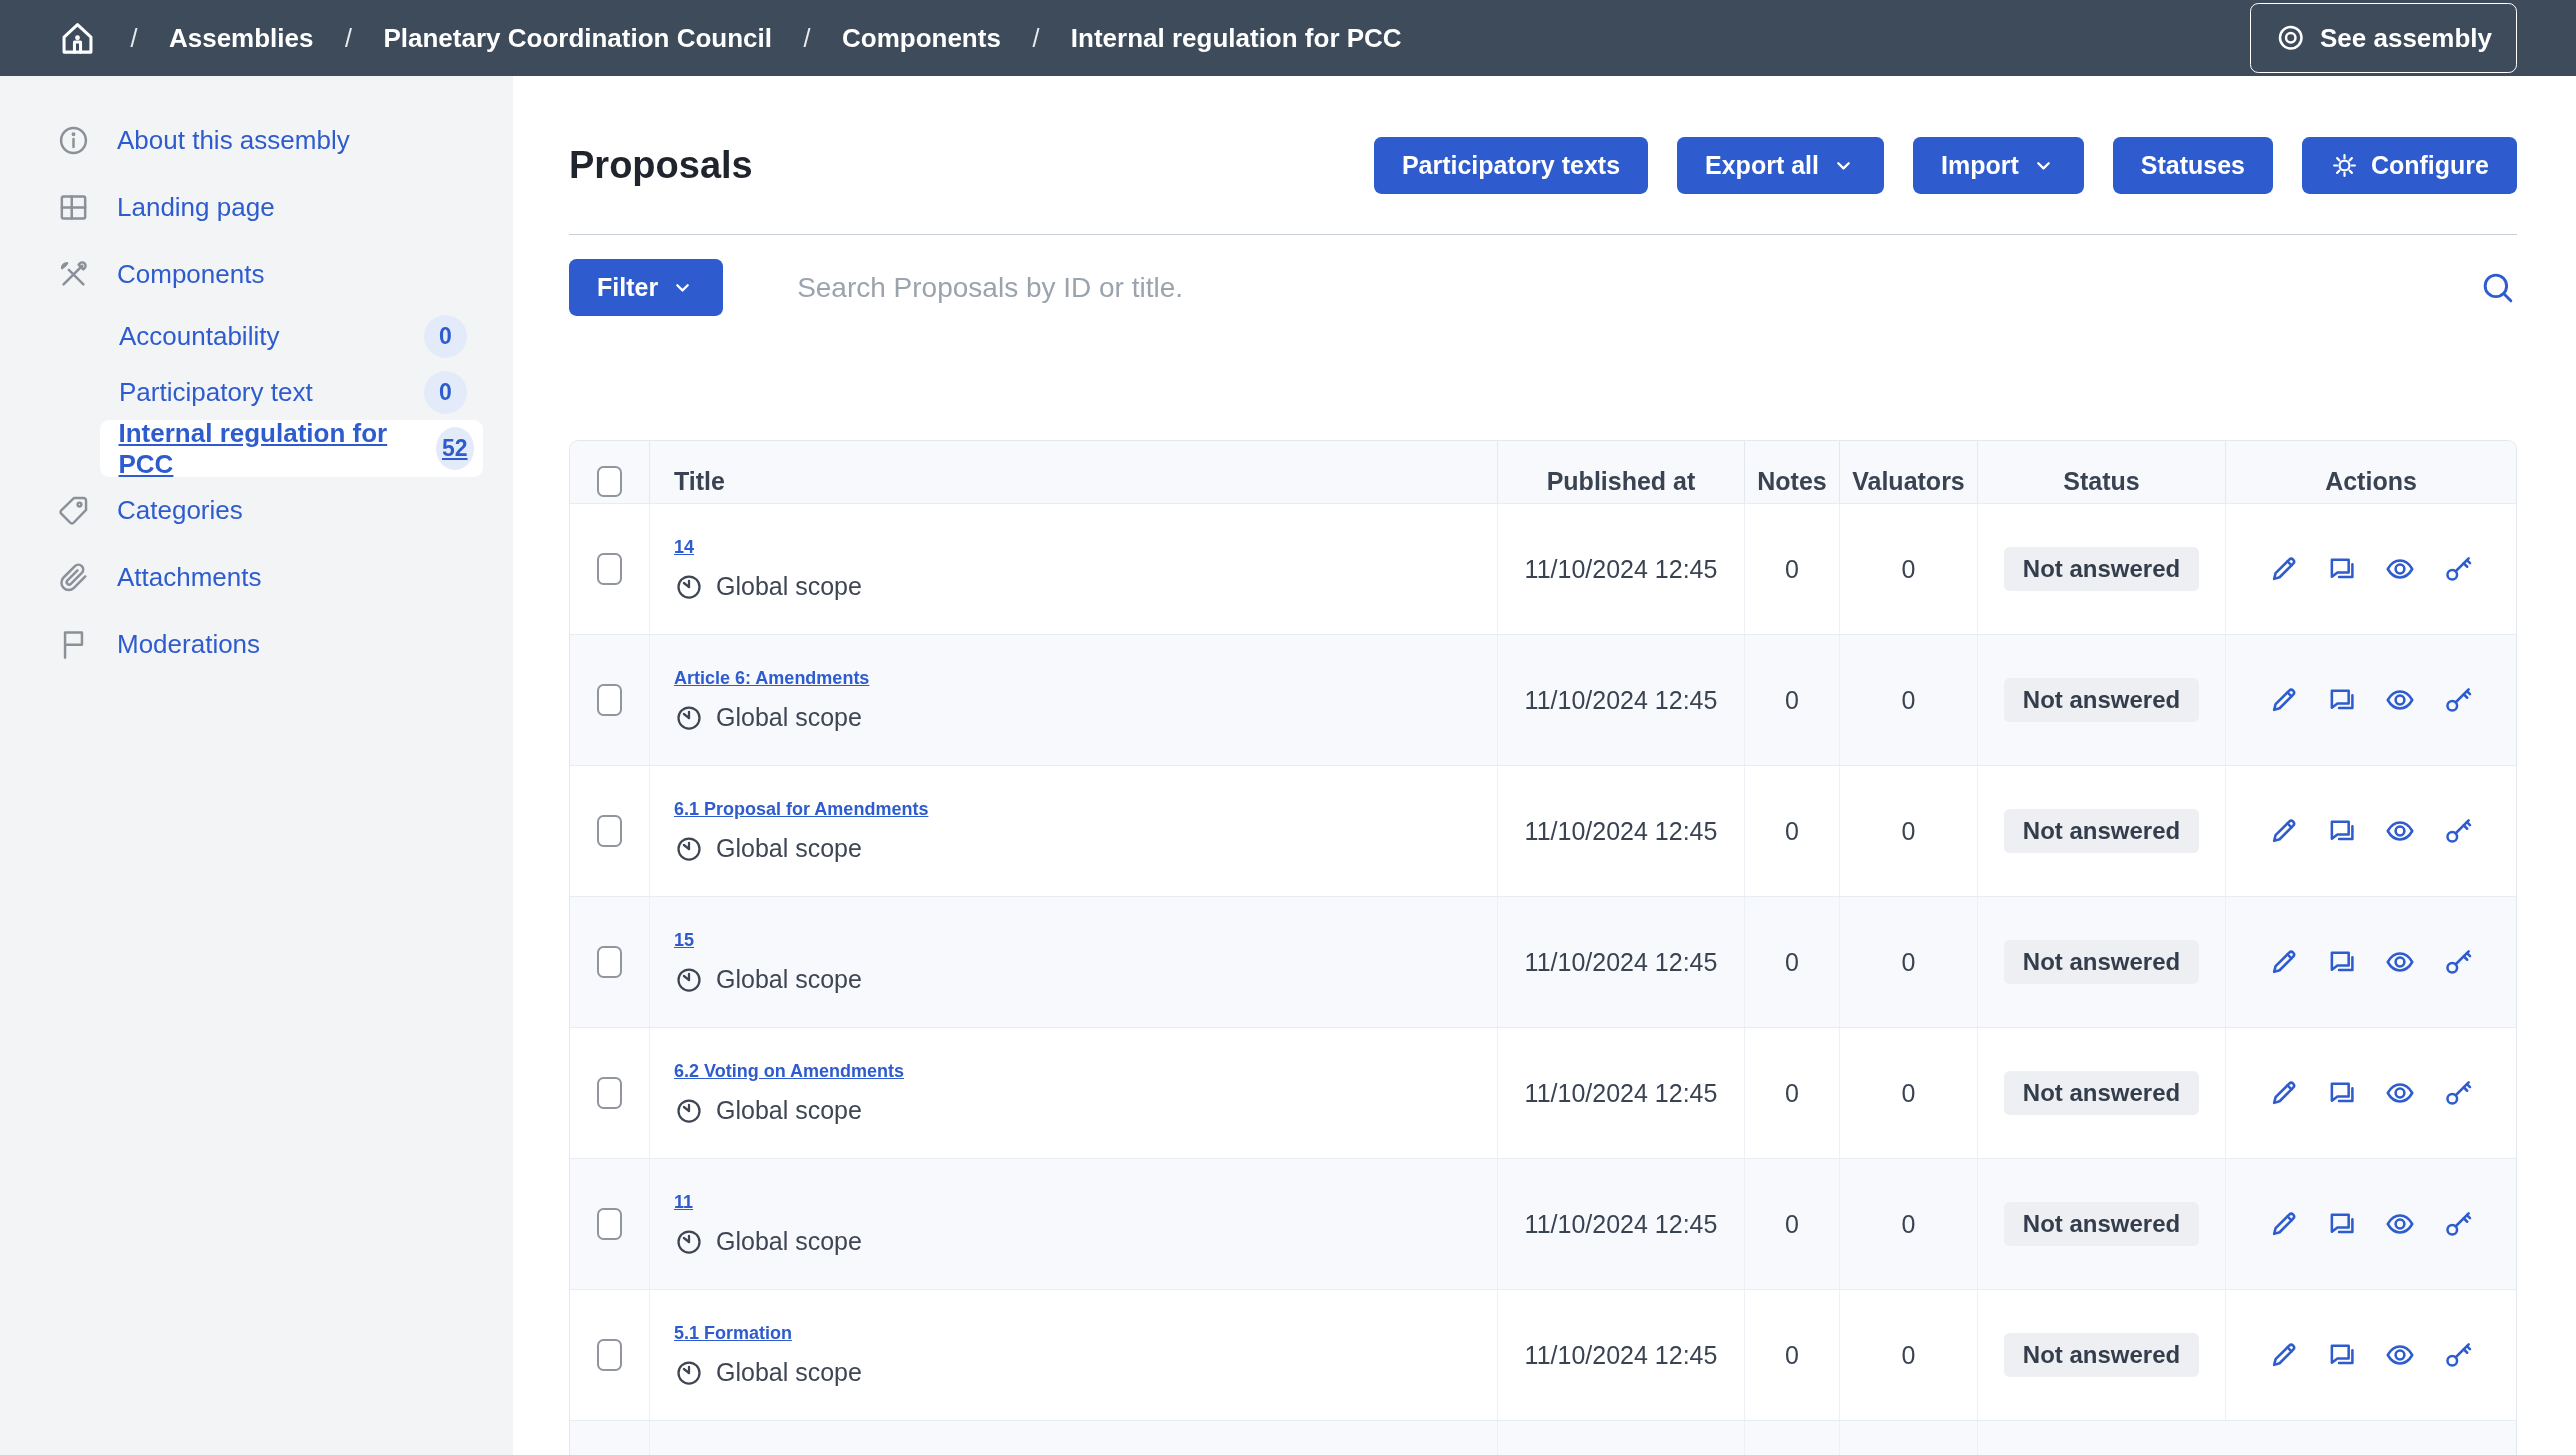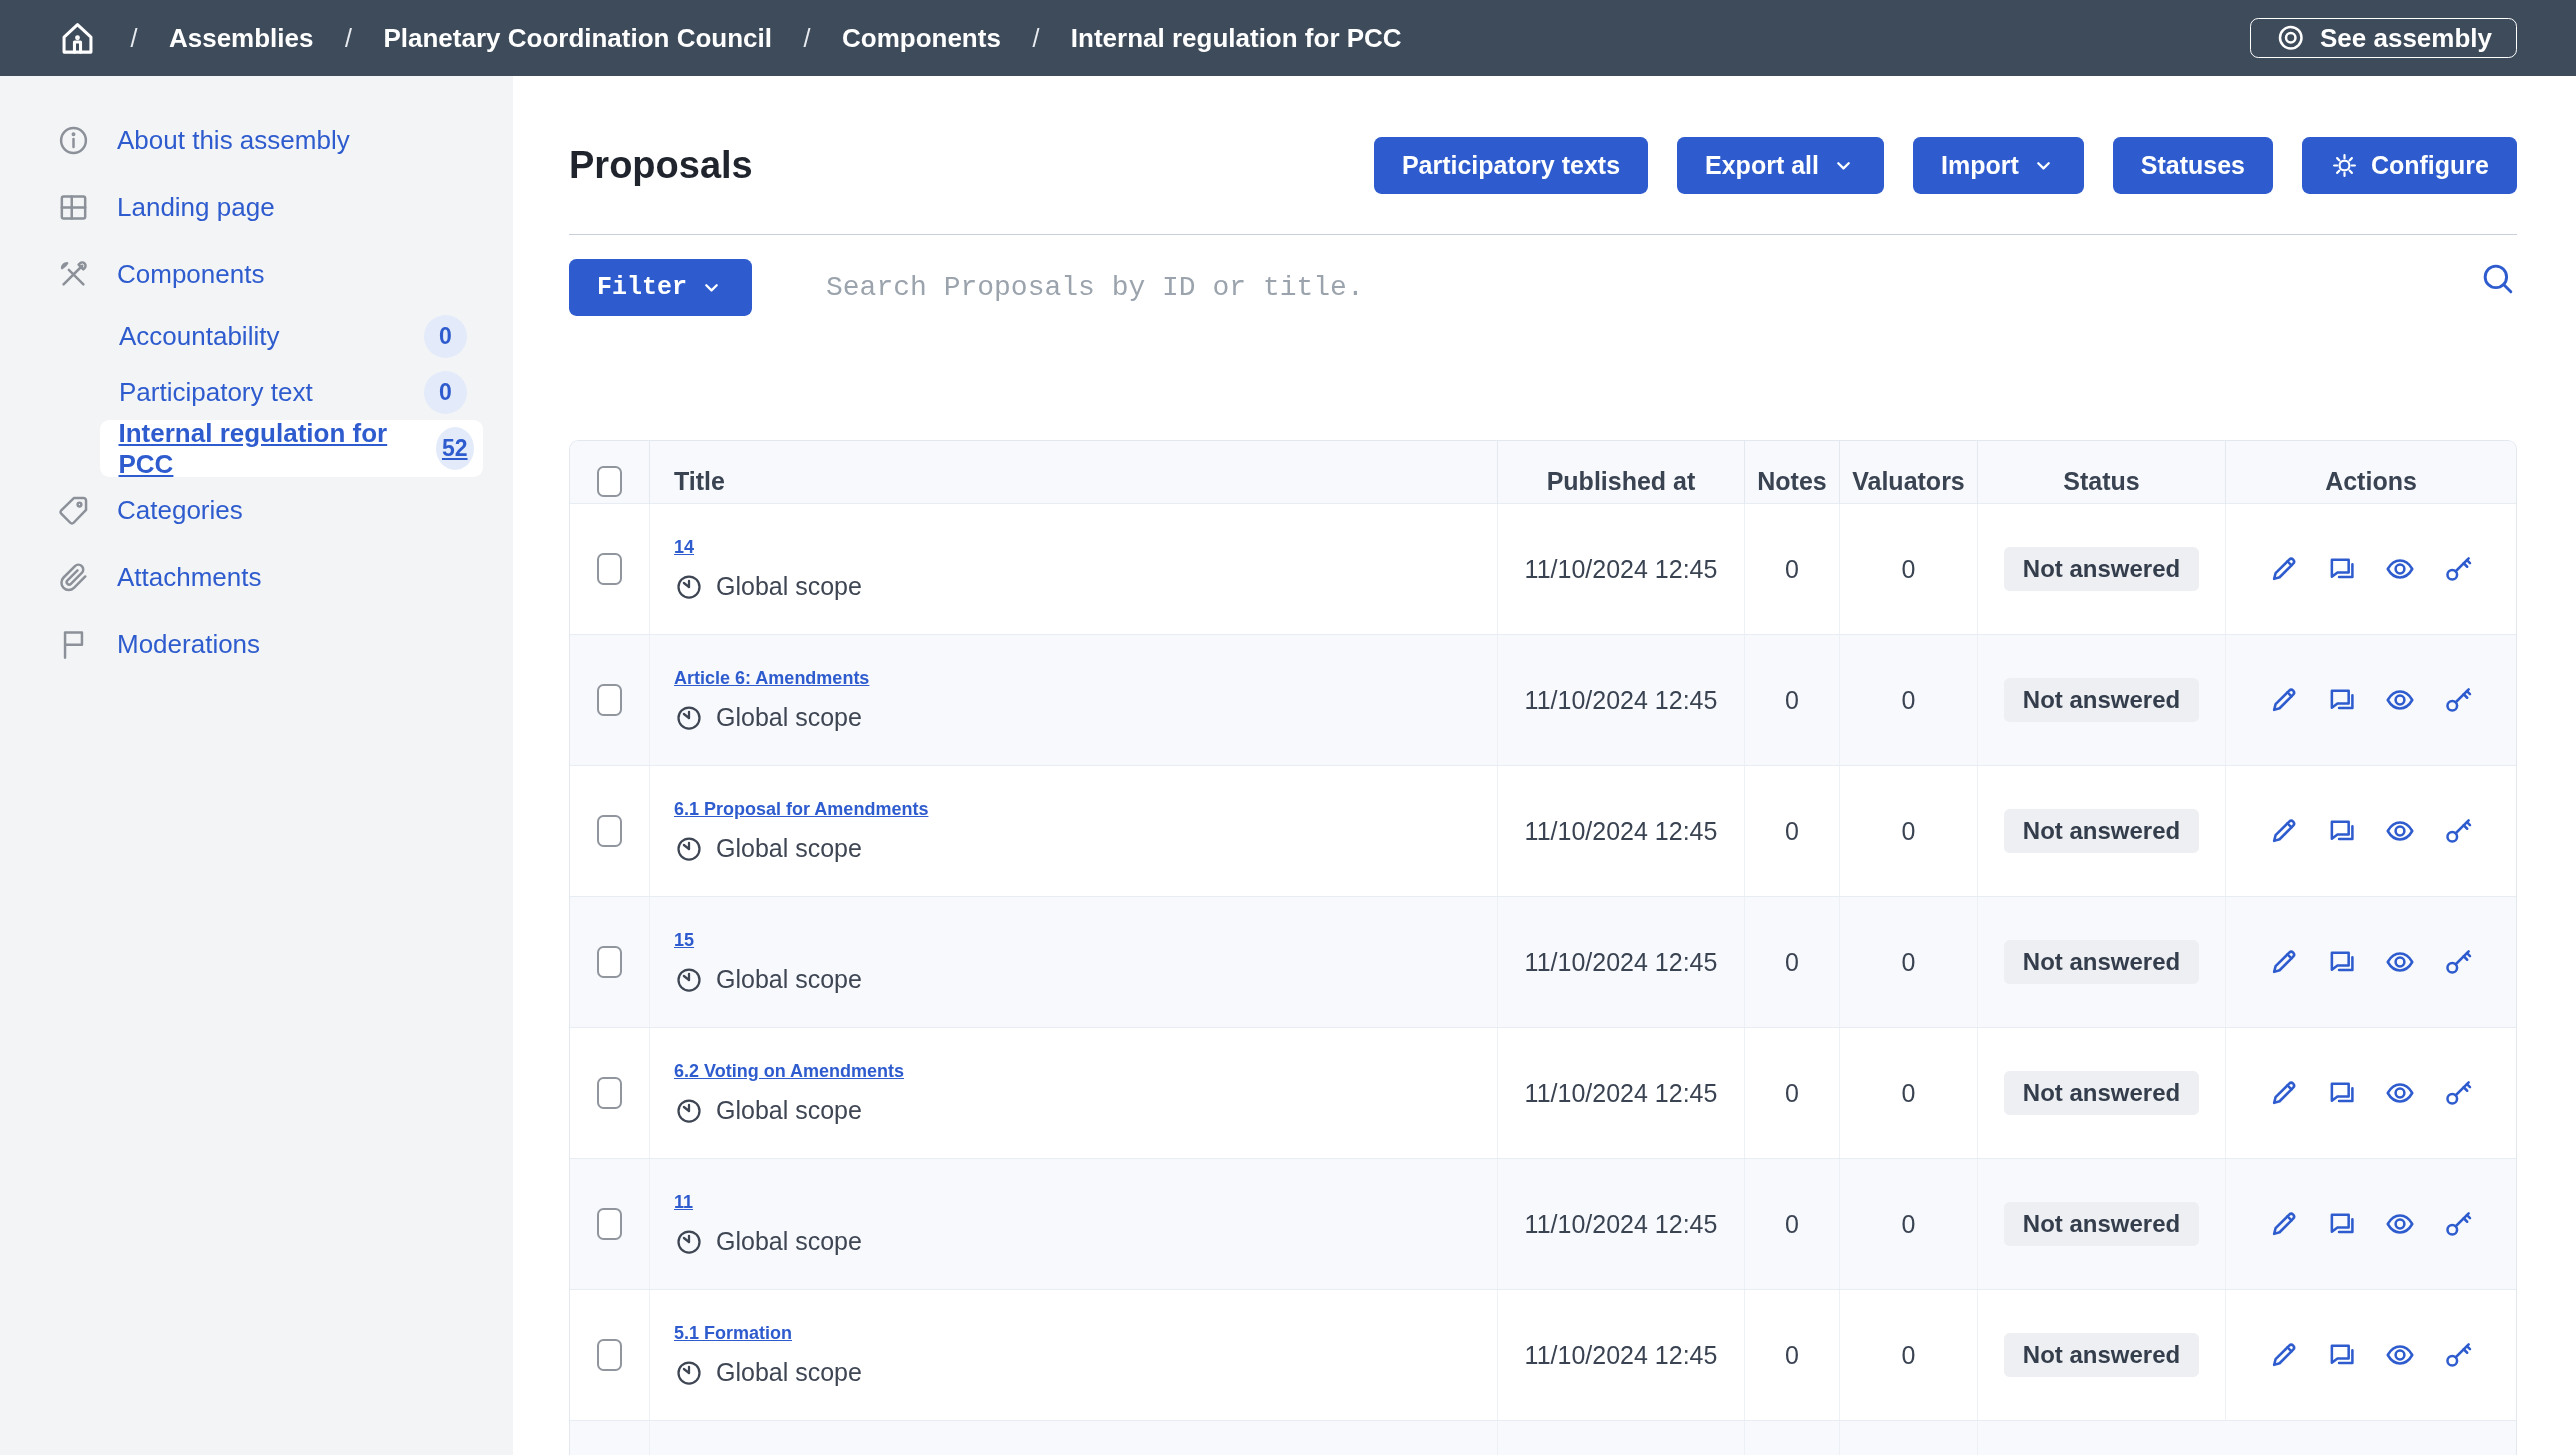--- a/index.html
+++ b/index.html
@@ -7,21 +7,21 @@
               font-family:"Liberation Sans", sans-serif; }
 
   
   .topbar { height:76px; background:#3e4b5b; display:flex; align-items:center;
             padding:0 59px 0 56px; color:#fff; }
   .crumb-home { width:43px; height:43px; color:#fff; flex:0 0 auto; }
   .crumb-wrap { display:flex; align-items:center; }
   .crumb-sep { margin:0 31.5px; font-size:25px; color:#e8ebef; }
   .crumb { font-size:26px; font-weight:600; color:#fff; text-decoration:none; white-space:nowrap; }
   .see-assembly { margin-left:auto; display:flex; align-items:center; gap:13px;
-                  border:1.9px solid #fff; border-radius:8.3px; height:40px; padding:2px 24px;
+                  border:1.9px solid #fff; border-radius:8.3px; height:70px; padding:2px 24px;
                   color:#fff; font-size:26px; font-weight:700; background:transparent; cursor:pointer; }
   .see-assembly .icon { width:31.5px; height:31.5px; }
 
   
   .sidebar { position:absolute; left:0; top:76px; bottom:0; width:513px; background:#f3f4f6; }
   .sidebar ul { list-style:none; padding-top:31px; }
   .side-item { display:flex; align-items:center; gap:26px; height:67px; padding:0 0 0 56px;
                color:#2e5cce; font-size:26px; font-weight:500; cursor:pointer; }
   .side-item .side-icon { width:35px; height:35px; color:#8b9099; flex:0 0 auto; }
   .side-item.sub { height:56px; padding-left:119px; font-size:26px; }
@@ -38,21 +38,21 @@
   .head-row { display:flex; align-items:center; margin-top:61px; }
   .page-title { font-size:38px; font-weight:700; color:#1f242d; }
   .toolbar { margin-left:auto; display:flex; gap:29px; }
   .btn { display:flex; align-items:center; gap:12px; height:57px; padding:0 28px;
          background:#2e5cce; color:#fff; border:none; border-radius:7.4px;
          font-size:25px; font-weight:700; font-family:inherit; cursor:pointer; }
   .btn .icon { width:25px; height:25px; }
   .btn .icon.lead { width:29px; height:29px; }
   .divider { border:none; border-top:1.9px solid #c9cfd8; margin-top:40px; }
 
-  .filter-row { display:flex; margin-top:24px; height:57px;font-family:Liberation Mono, monospace; }
+  .filter-row { display:flex; align-items:center; margin-top:24px; height:57px; }
   .search-input { flex:1; margin-left:74px; border:none; outline:none; font-size:28px;
                   color:#3a4352; font-family:inherit; background:transparent; }
   .search-input::placeholder { color:#9ba3ad; }
   .search-btn { width:39px; height:39px; color:#2e5cce; background:none; border:none; cursor:pointer; padding:0; }
   .search-btn .icon { width:39px; height:39px; }
 
   
   .table { margin-top:124px; border:0.9px solid #e3e8ef; border-bottom:none;
            border-radius:9.3px 9.3px 0 0; overflow:hidden; }
   .thead, .trow { display:grid; grid-template-columns:79px 848px 247px 95px 138px 248px 1fr; }

